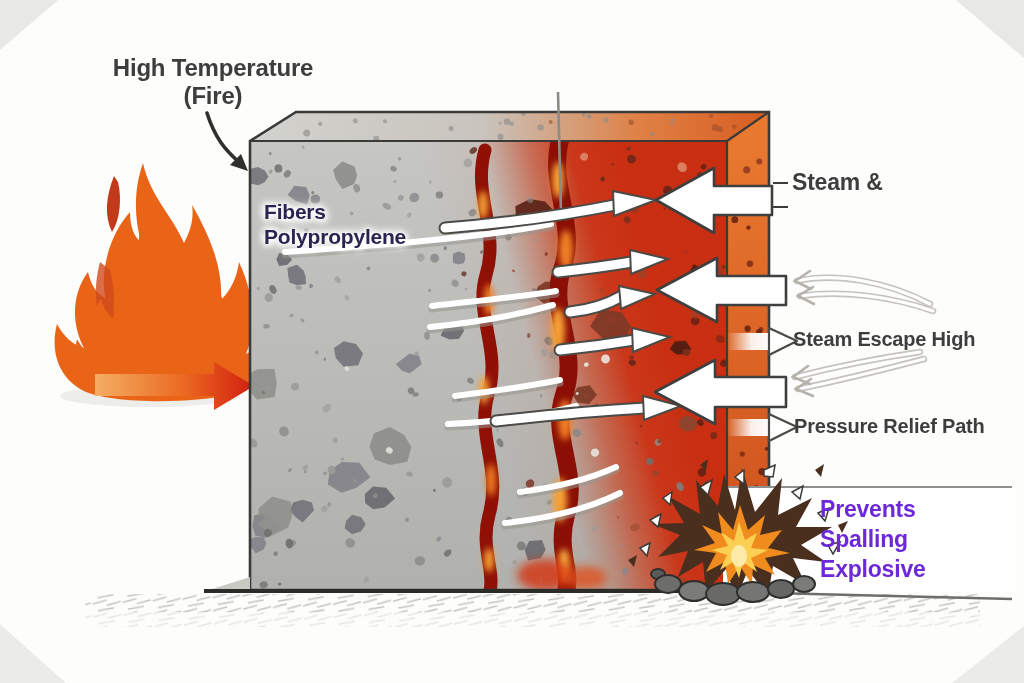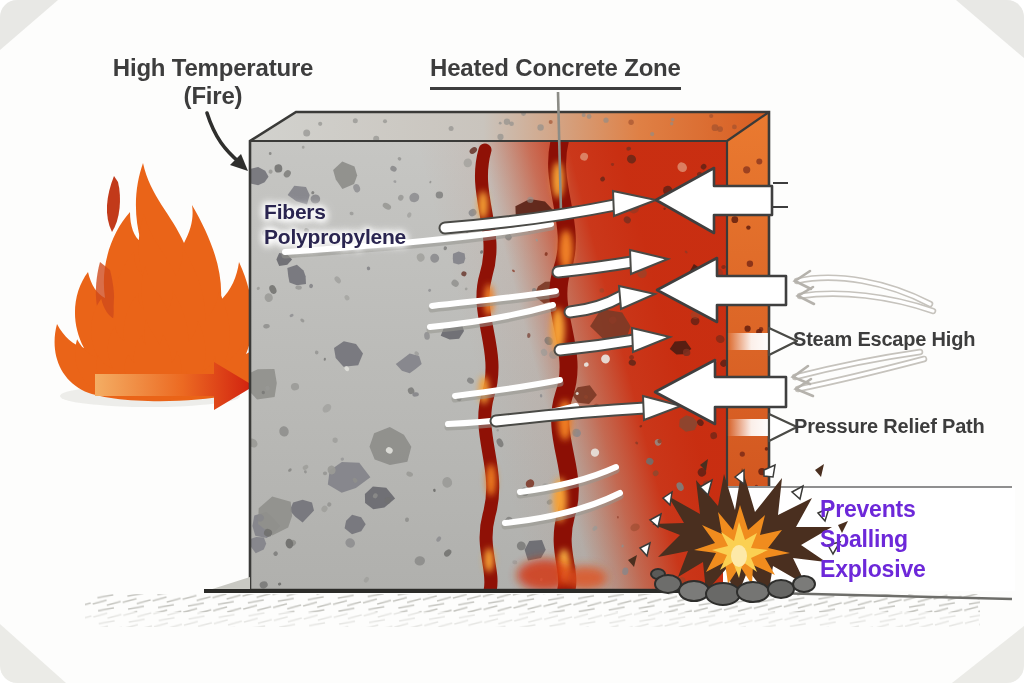--- a/index.html
+++ b/index.html
@@ -1,17 +1,17 @@
 <!DOCTYPE html>
 <html style="--label-dark: #3d3d3d; --label-navy: #2a2550;"><head>
 <meta charset="utf-8">
 <style>
   html,body{margin:0;padding:0;background:#ffffff;}
   .stage{position:relative;width:1024px;height:683px;background:#fdfdfc;overflow:hidden;
-         font-family:"Liberation Sans",sans-serif;border-radius:17px;}
+         font-family:"Liberation Sans",sans-serif;}
   .stage svg{position:absolute;left:0;top:0;}
   .lbl{position:absolute;font-weight:700;letter-spacing:-0.2px;line-height:1.18;}
   .lbl-dark{color:var(--label-dark,#3d3d3d);}
   .lbl-navy{color:var(--label-navy,#2a2550);
     text-shadow:0 0 5px #fff,0 0 9px #fff,0 0 14px rgba(255,255,255,.95),
                 2px 2px 7px #fff,-2px -2px 7px #fff,0 3px 8px #fff;}
   .underline{border-bottom:3px solid var(--label-dark,#3d3d3d);padding-bottom:5px;}
   .line{display:block;}
 </style>
 </head>
@@ -532,30 +532,30 @@
           <polygon points="628,560 637,555 634,567"></polygon>
     </g>
   </g>
 </svg>
 
 <div class="lbl lbl-dark" style="left:88px;top:54px;width:250px;text-align:center;font-size:24px;">
   <span class="line">High Temperature</span>
   <span class="line">(Fire)</span>
 </div>
 
-<div class="lbl lbl-dark underline" style="left:430px;top:54px;font-size:24px;">Heated Concrete Zone</div>
 
 <div class="lbl lbl-navy" style="left:264px;top:200px;font-size:21px;">
   <span class="line">Fibers</span>
   <span class="line">Polypropylene</span>
 </div>
 
 
 
 <div class="lbl lbl-dark" style="left:792px;top:168px;font-size:23px;line-height:1.24;">
+  <span class="line">Steam &amp;</span>
 </div>
 
 <div class="lbl lbl-dark" style="left:793px;top:328px;font-size:20px;">Steam Escape High</div>
 
 <div class="lbl lbl-dark" style="left:794px;top:415px;font-size:20px;">Pressure Relief Path</div>
 
 <div class="lbl" style="left:820px;top:495px;font-size:23px;line-height:1.3;color:#6d28d9;">
   <span class="line">Prevents</span>
   <span class="line">Spalling</span>
   <span class="line">Explosive</span>

